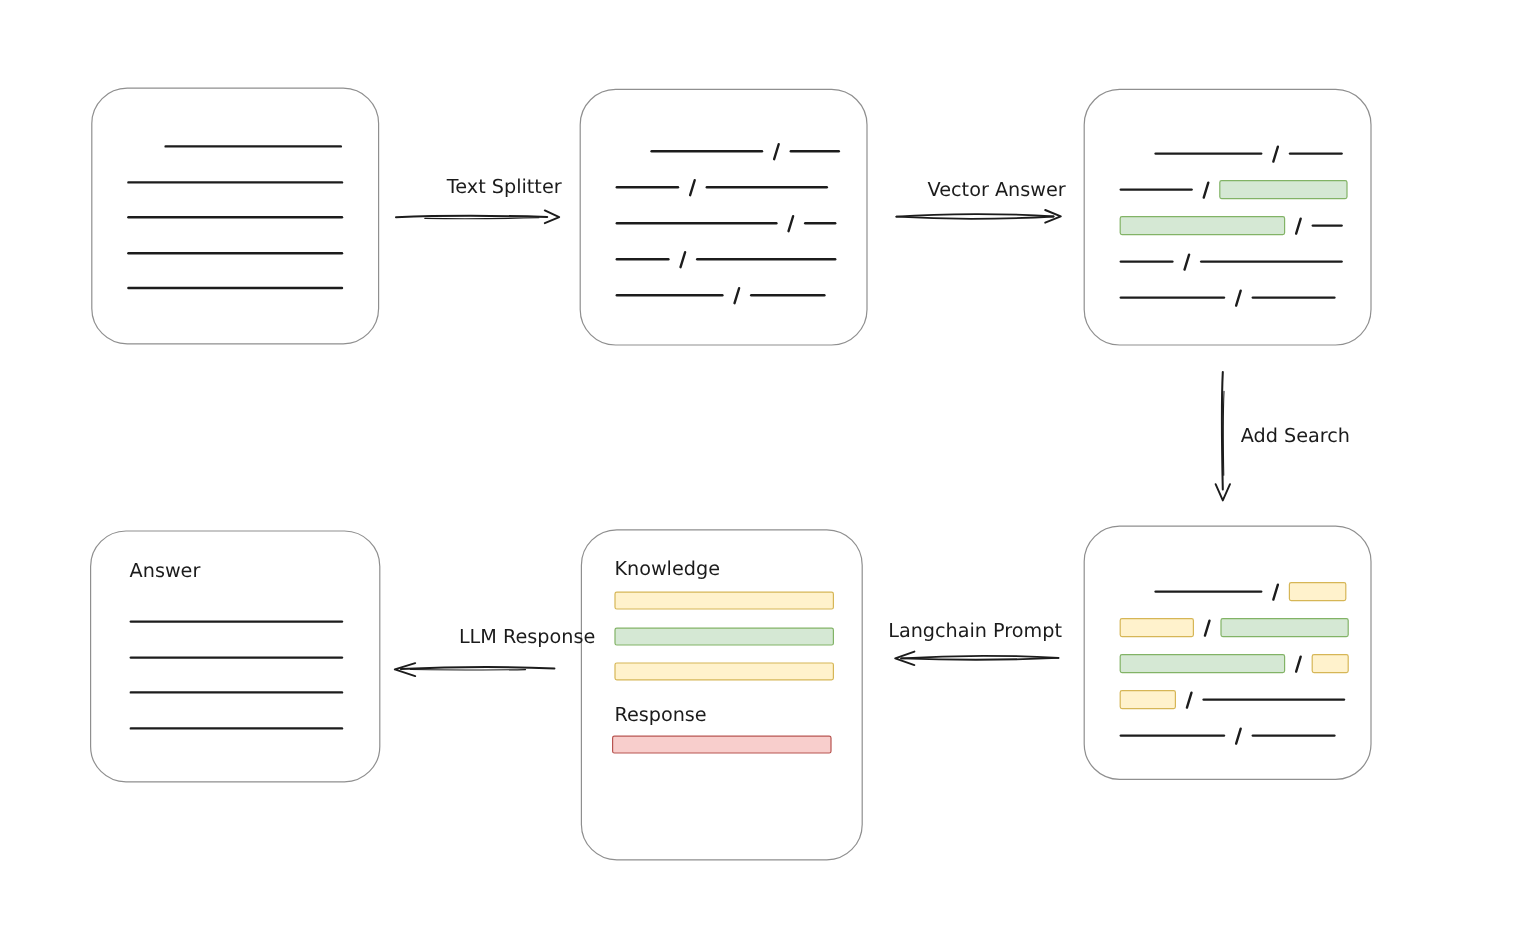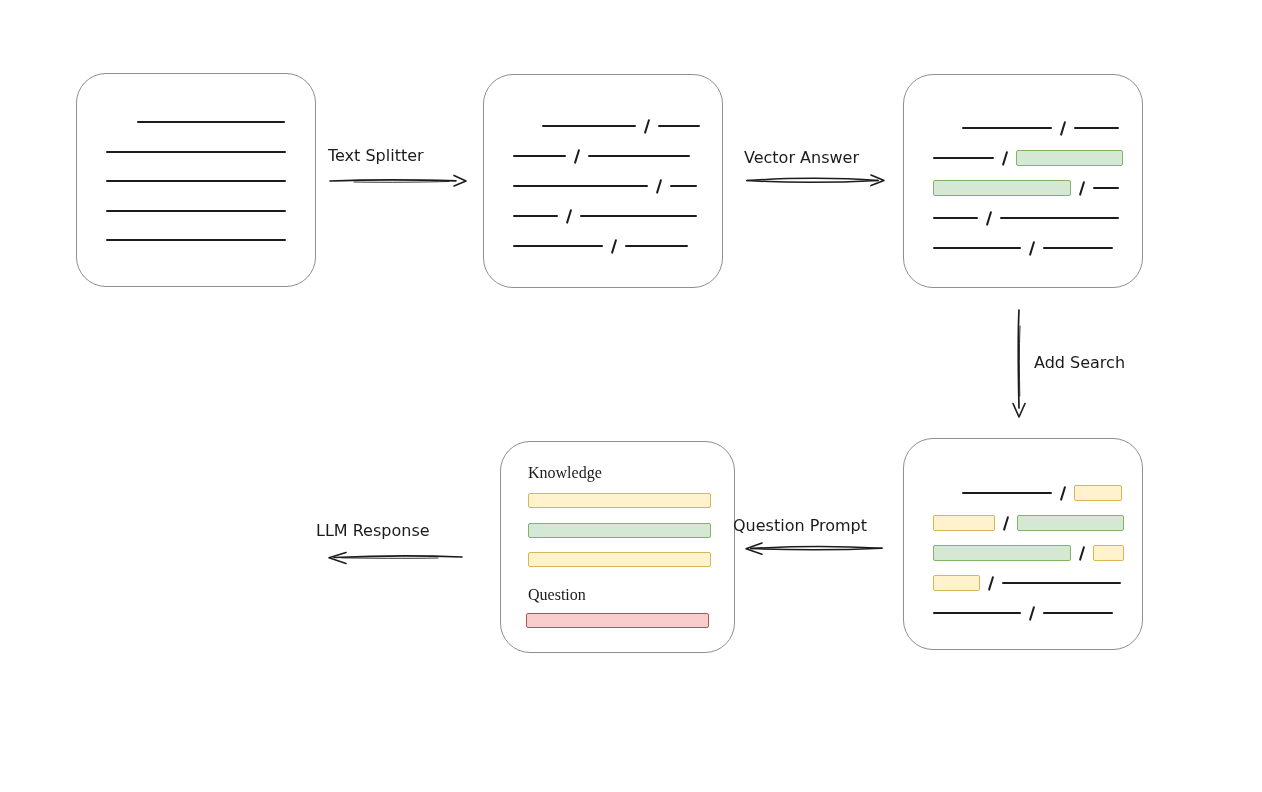--- a/index.html
+++ b/index.html
@@ -8,21 +8,21 @@
     font-family:"DejaVu Sans","Liberation Sans",sans-serif;color:#1b1b1b;overflow:hidden;
   }
   .box{
     position:absolute;background:#ffffff;border:1.4px solid #8f8f8f;
     border-radius:30px;box-sizing:border-box;
   }
   #box-source {left:76px; top:73px; width:240px;height:214px;}
   #box-split  {left:483px;top:74px; width:240px;height:214px;}
   #box-matched{left:903px;top:74px; width:240px;height:214px;}
   #box-context{left:903px;top:438px;width:240px;height:212px;}
-  #box-prompt {left:500px;top:441px;width:235px;height:212px;font-family:Liberation Serif, serif;}
+  #box-prompt {left:484px;top:441px;width:235px;height:276px;}
   #box-answer {left:75px; top:442px;width:242px;height:210px;}
 
   .doc-lines{display:flex;flex-direction:column;gap:27.5px;}
   #box-source .doc-lines{padding:47px 0 0 29px;}
   #box-answer .doc-lines{padding:74px 0 0 32px;}
   .ln{height:2px;background:#1c1c1c;border-radius:1px;flex:none;}
   .sp{height:2px;flex:none;}
 
   .rows{padding-left:29px;}
   #box-split .rows{padding-top:36px;}
@@ -38,26 +38,26 @@
   .chip-red   {background:#f8cecc;border:1.4px solid #b85450;}
 
   .box-label{position:absolute;font-size:16px;white-space:nowrap;}
   #box-prompt .k-label{left:27px;top:22px;}
   #box-prompt .q-label{left:27px;top:144px;}
   #box-answer .a-label{left:32px;top:23px;}
   .bars{position:absolute;left:27px;top:51px;display:flex;flex-direction:column;gap:14.5px;}
   .q-bars{position:absolute;left:25px;top:171px;display:flex;flex-direction:column;}
   .bars .chip,.q-bars .chip{width:183px;height:15px;}
 
-  .arrow-label{position:absolute;font-size:16px;text-align:left;white-space:nowrap;}
+  .arrow-label{position:absolute;font-size:16px;text-align:right;white-space:nowrap;}
   #lbl-text-splitter  {left:328px;top:146px;width:140px;}
   #lbl-vector-search  {left:744px;top:148px;width:144px;}
   #lbl-add-context    {left:1034px;top:353px;text-align:left;}
   #lbl-generate-prompt{left:733px;top:516px;width:152px;}
-  #lbl-llm-response   {left:316px;top:521px;width:148px;}
+  #lbl-llm-response   {left:316px;top:521px;width:148px;padding-left:32px;}
 
   .arrow-svg{position:absolute;overflow:visible;}
   #arr-text-splitter  {left:328px;top:171px;}
   #arr-vector-search  {left:744px;top:171px;}
   #arr-add-context    {left:1009px;top:308px;}
   #arr-generate-prompt{left:733px;top:539px;}
   #arr-llm-response   {left:316px;top:548px;}
   .arrow-svg path{stroke:#1c1c1c;fill:none;stroke-linecap:round;stroke-linejoin:round;}
 
   .caption{position:absolute;left:780px;top:684px;font-size:16.5px;white-space:nowrap;}
@@ -170,26 +170,35 @@
       </div>
   </div>
 
   <div class="box" id="box-prompt">
     <div class="box-label k-label">Knowledge</div>
     <div class="bars">
         <div class="chip chip-yellow"></div>
         <div class="chip chip-green"></div>
         <div class="chip chip-yellow"></div>
       </div>
-    <div class="box-label q-label">Question</div>
+    <div class="box-label q-label">Response</div>
     <div class="q-bars">
         <div class="chip chip-red"></div>
       </div>
   </div>
 
+  <div class="box" id="box-answer">
+    <div class="box-label a-label">Answer</div>
+    <div class="doc-lines">
+        <div class="ln" style="width: 178px;"></div>
+        <div class="ln" style="width: 178px;"></div>
+        <div class="ln" style="width: 178px;"></div>
+        <div class="ln" style="width: 178px;"></div>
+      </div>
+  </div>
 
   <div class="arrow-label" id="lbl-text-splitter">Text Splitter</div>
   <svg class="arrow-svg" id="arr-text-splitter" width="140" height="18" viewBox="0 0 140 18">
     <path d="M2 10 C 38 8.6, 92 8.8, 128 9.8" stroke-width="1.7"></path>
     <path d="M26 11 C 60 11.6, 96 11.1, 121 10.5" stroke-width="0.9"></path>
     <path d="M126 4.4 L138 9.9 L126 15" stroke-width="1.6"></path>
   </svg>
 
   <div class="arrow-label" id="lbl-vector-search">Vector Answer</div>
   <svg class="arrow-svg" id="arr-vector-search" width="144" height="18" viewBox="0 0 144 18">
@@ -198,21 +207,21 @@
     <path d="M127 4 L140 9.4 L127 14.6" stroke-width="1.6"></path>
   </svg>
 
   <div class="arrow-label" id="lbl-add-context">Add Search</div>
   <svg class="arrow-svg" id="arr-add-context" width="20" height="112" viewBox="0 0 20 112">
     <path d="M10 2 C 8.6 30, 9.4 72, 10 100" stroke-width="1.7"></path>
     <path d="M11 18 C 10 42, 10.4 66, 10.8 88" stroke-width="0.9"></path>
     <path d="M4 95.5 L10 109 L16 95.5" stroke-width="1.6"></path>
   </svg>
 
-  <div class="arrow-label" id="lbl-generate-prompt">Question Prompt</div>
+  <div class="arrow-label" id="lbl-generate-prompt">Langchain Prompt</div>
   <svg class="arrow-svg" id="arr-generate-prompt" width="152" height="18" viewBox="0 0 152 18">
     <path d="M149 9.2 C 105 6.8, 55 7.3, 18 9.6" stroke-width="1.5"></path>
     <path d="M149 9.2 C 105 11.3, 55 11.0, 18 9.6" stroke-width="1.5"></path>
     <path d="M29 4 L13 9.7 L29 15.2" stroke-width="1.6"></path>
   </svg>
 
   <div class="arrow-label" id="lbl-llm-response">LLM Response</div>
   <svg class="arrow-svg" id="arr-llm-response" width="148" height="18" viewBox="0 0 148 18">
     <path d="M146 9 C 102 7.2, 58 7.7, 18 9.5" stroke-width="1.7"></path>
     <path d="M122 10 C 92 10.6, 52 10.2, 26 9.9" stroke-width="0.9"></path>

